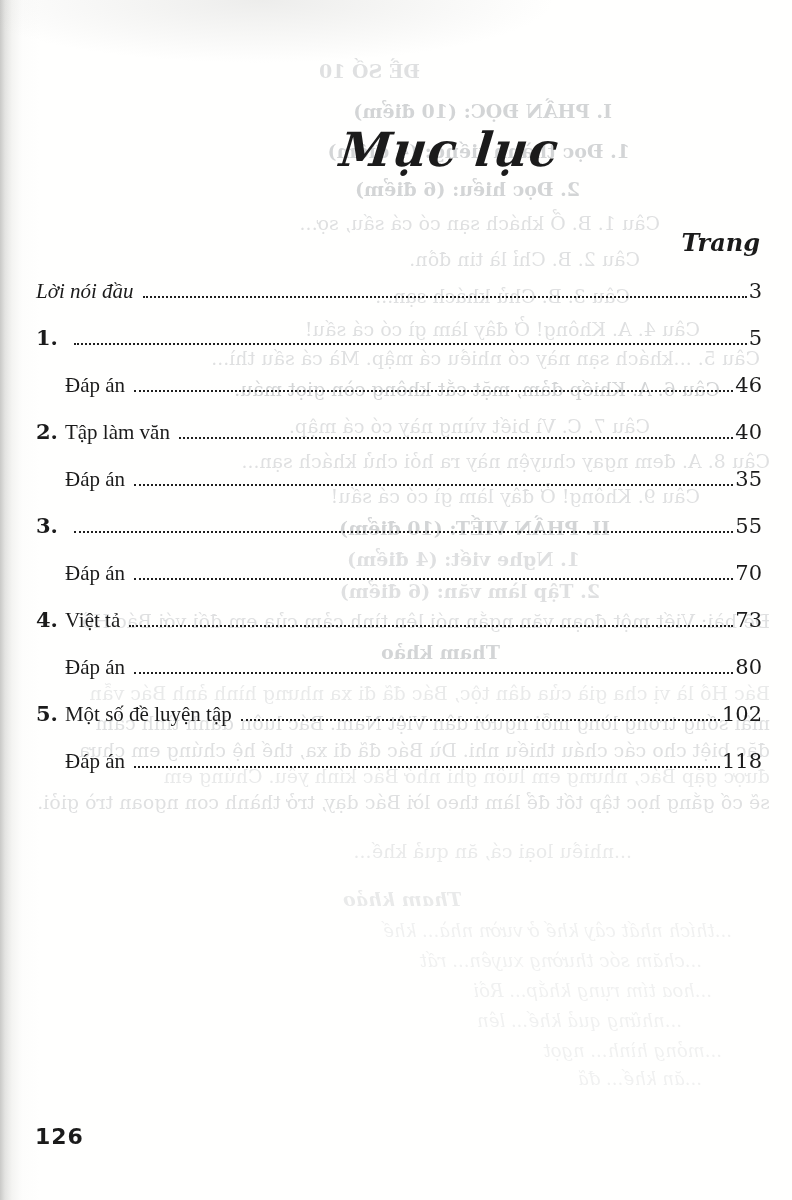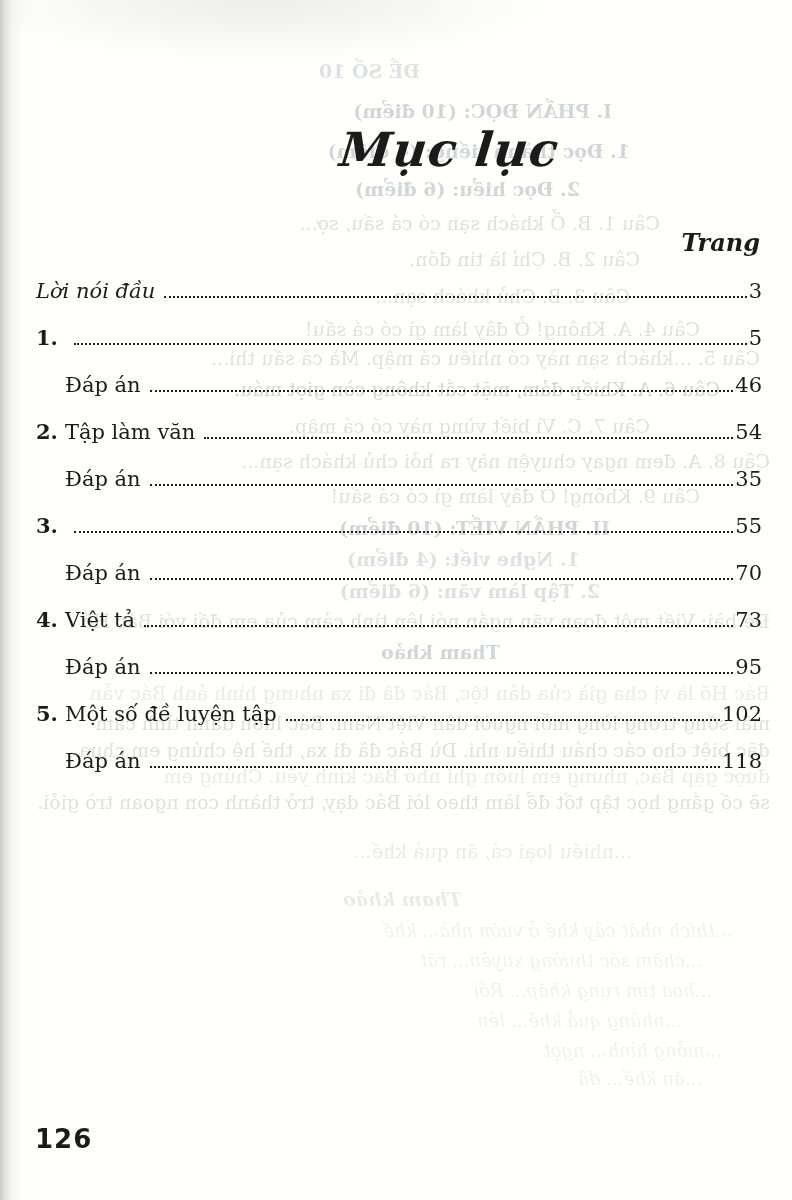--- a/index.html
+++ b/index.html
@@ -24,26 +24,26 @@
 
   
   .title{position:absolute;left:340px;top:122px;font-size:47px;font-weight:bold;
          font-style:italic;transform:skewX(-6deg);letter-spacing:1px;}
   .col-header{position:absolute;right:32px;top:228px;font-size:24px;
               font-weight:bold;font-style:italic;}
   .toc{position:absolute;left:36px;right:30px;top:276px;}
   .row{display:flex;align-items:baseline;font-size:21px;line-height:30px;margin-bottom:17px;}
   .row .num{font-weight:bold;margin-right:7px;}
   .row .num:empty{display:none;}
-  .row .label{white-space:nowrap;}
+  .row .label{white-space:nowrap;font-family:Liberation Serif, serif;}
   .row.italic .label{font-style:italic;}
   .row.indent{padding-left:29px;}
   .leader{flex:1;min-width:40px;border-bottom:2.6px dotted #1f1f1f;margin:0 2px 0 9px;}
   .row .pagenum{white-space:nowrap;}
-  .folio{position:absolute;left:35px;top:1124px;font-size:26px;font-weight:bold;
+  .folio{position:absolute;left:35px;top:1124px;font-size:22px;font-weight:bold;
          font-family:"DejaVu Sans","Liberation Sans",sans-serif;letter-spacing:1px;}
 </style>
 </head>
 <body>
 
 <div class="page">
 
   <div class="ghost" aria-hidden="true">
     <div class="g2 gb" style="left:372px;top:60px">ĐỀ SỐ 10</div>
     <div class="g1 gb" style="left:180px;top:100px">I. PHẦN ĐỌC: (10 điểm)</div>
@@ -101,21 +101,21 @@
 
       <span class="label">Đáp án</span>
       <span class="leader"></span>
       <span class="pagenum">46</span>
     </div>
 
     <div class="row">
       <span class="num">2.</span>
       <span class="label">Tập làm văn</span>
       <span class="leader"></span>
-      <span class="pagenum">54</span>
+      <span class="pagenum">40</span>
     </div>
 
     <div class="row indent">
 
       <span class="label">Đáp án</span>
       <span class="leader"></span>
       <span class="pagenum">35</span>
     </div>
 
     <div class="row">
@@ -135,21 +135,21 @@
       <span class="num">4.</span>
       <span class="label">Việt tả</span>
       <span class="leader"></span>
       <span class="pagenum">73</span>
     </div>
 
     <div class="row indent">
 
       <span class="label">Đáp án</span>
       <span class="leader"></span>
-      <span class="pagenum">95</span>
+      <span class="pagenum">80</span>
     </div>
 
     <div class="row">
       <span class="num">5.</span>
       <span class="label">Một số đề luyện tập</span>
       <span class="leader"></span>
       <span class="pagenum">102</span>
     </div>
 
     <div class="row indent">

